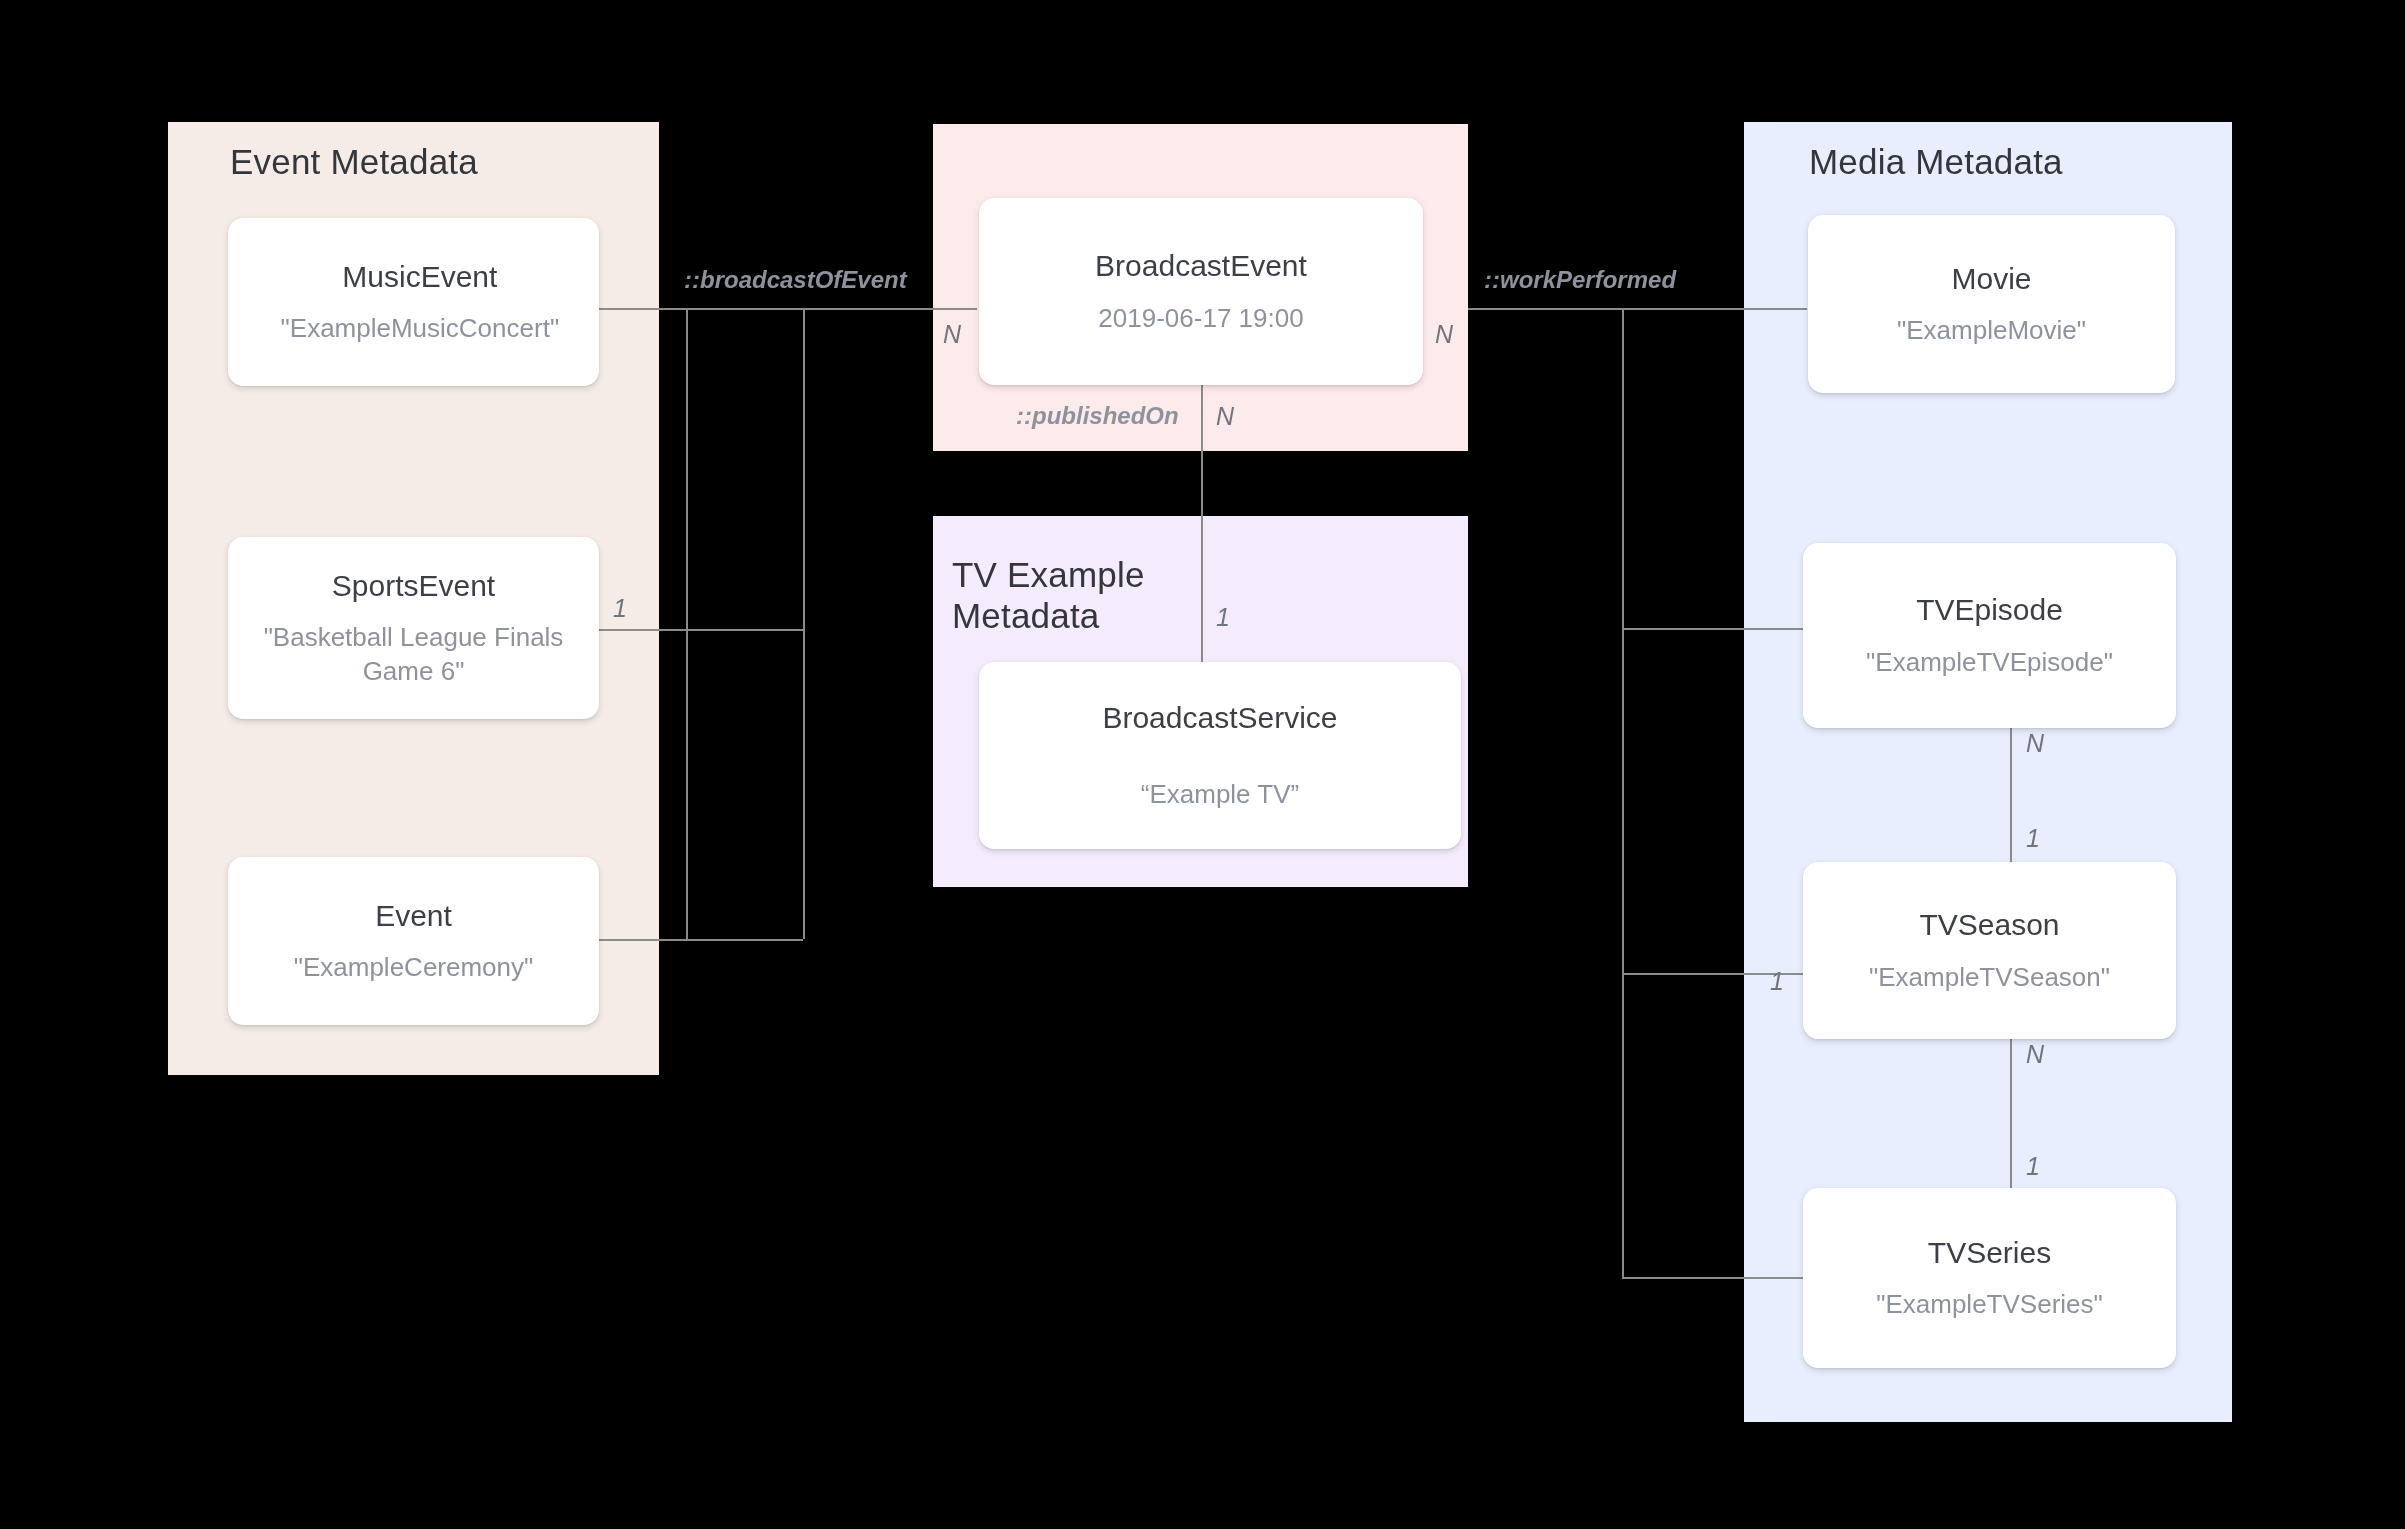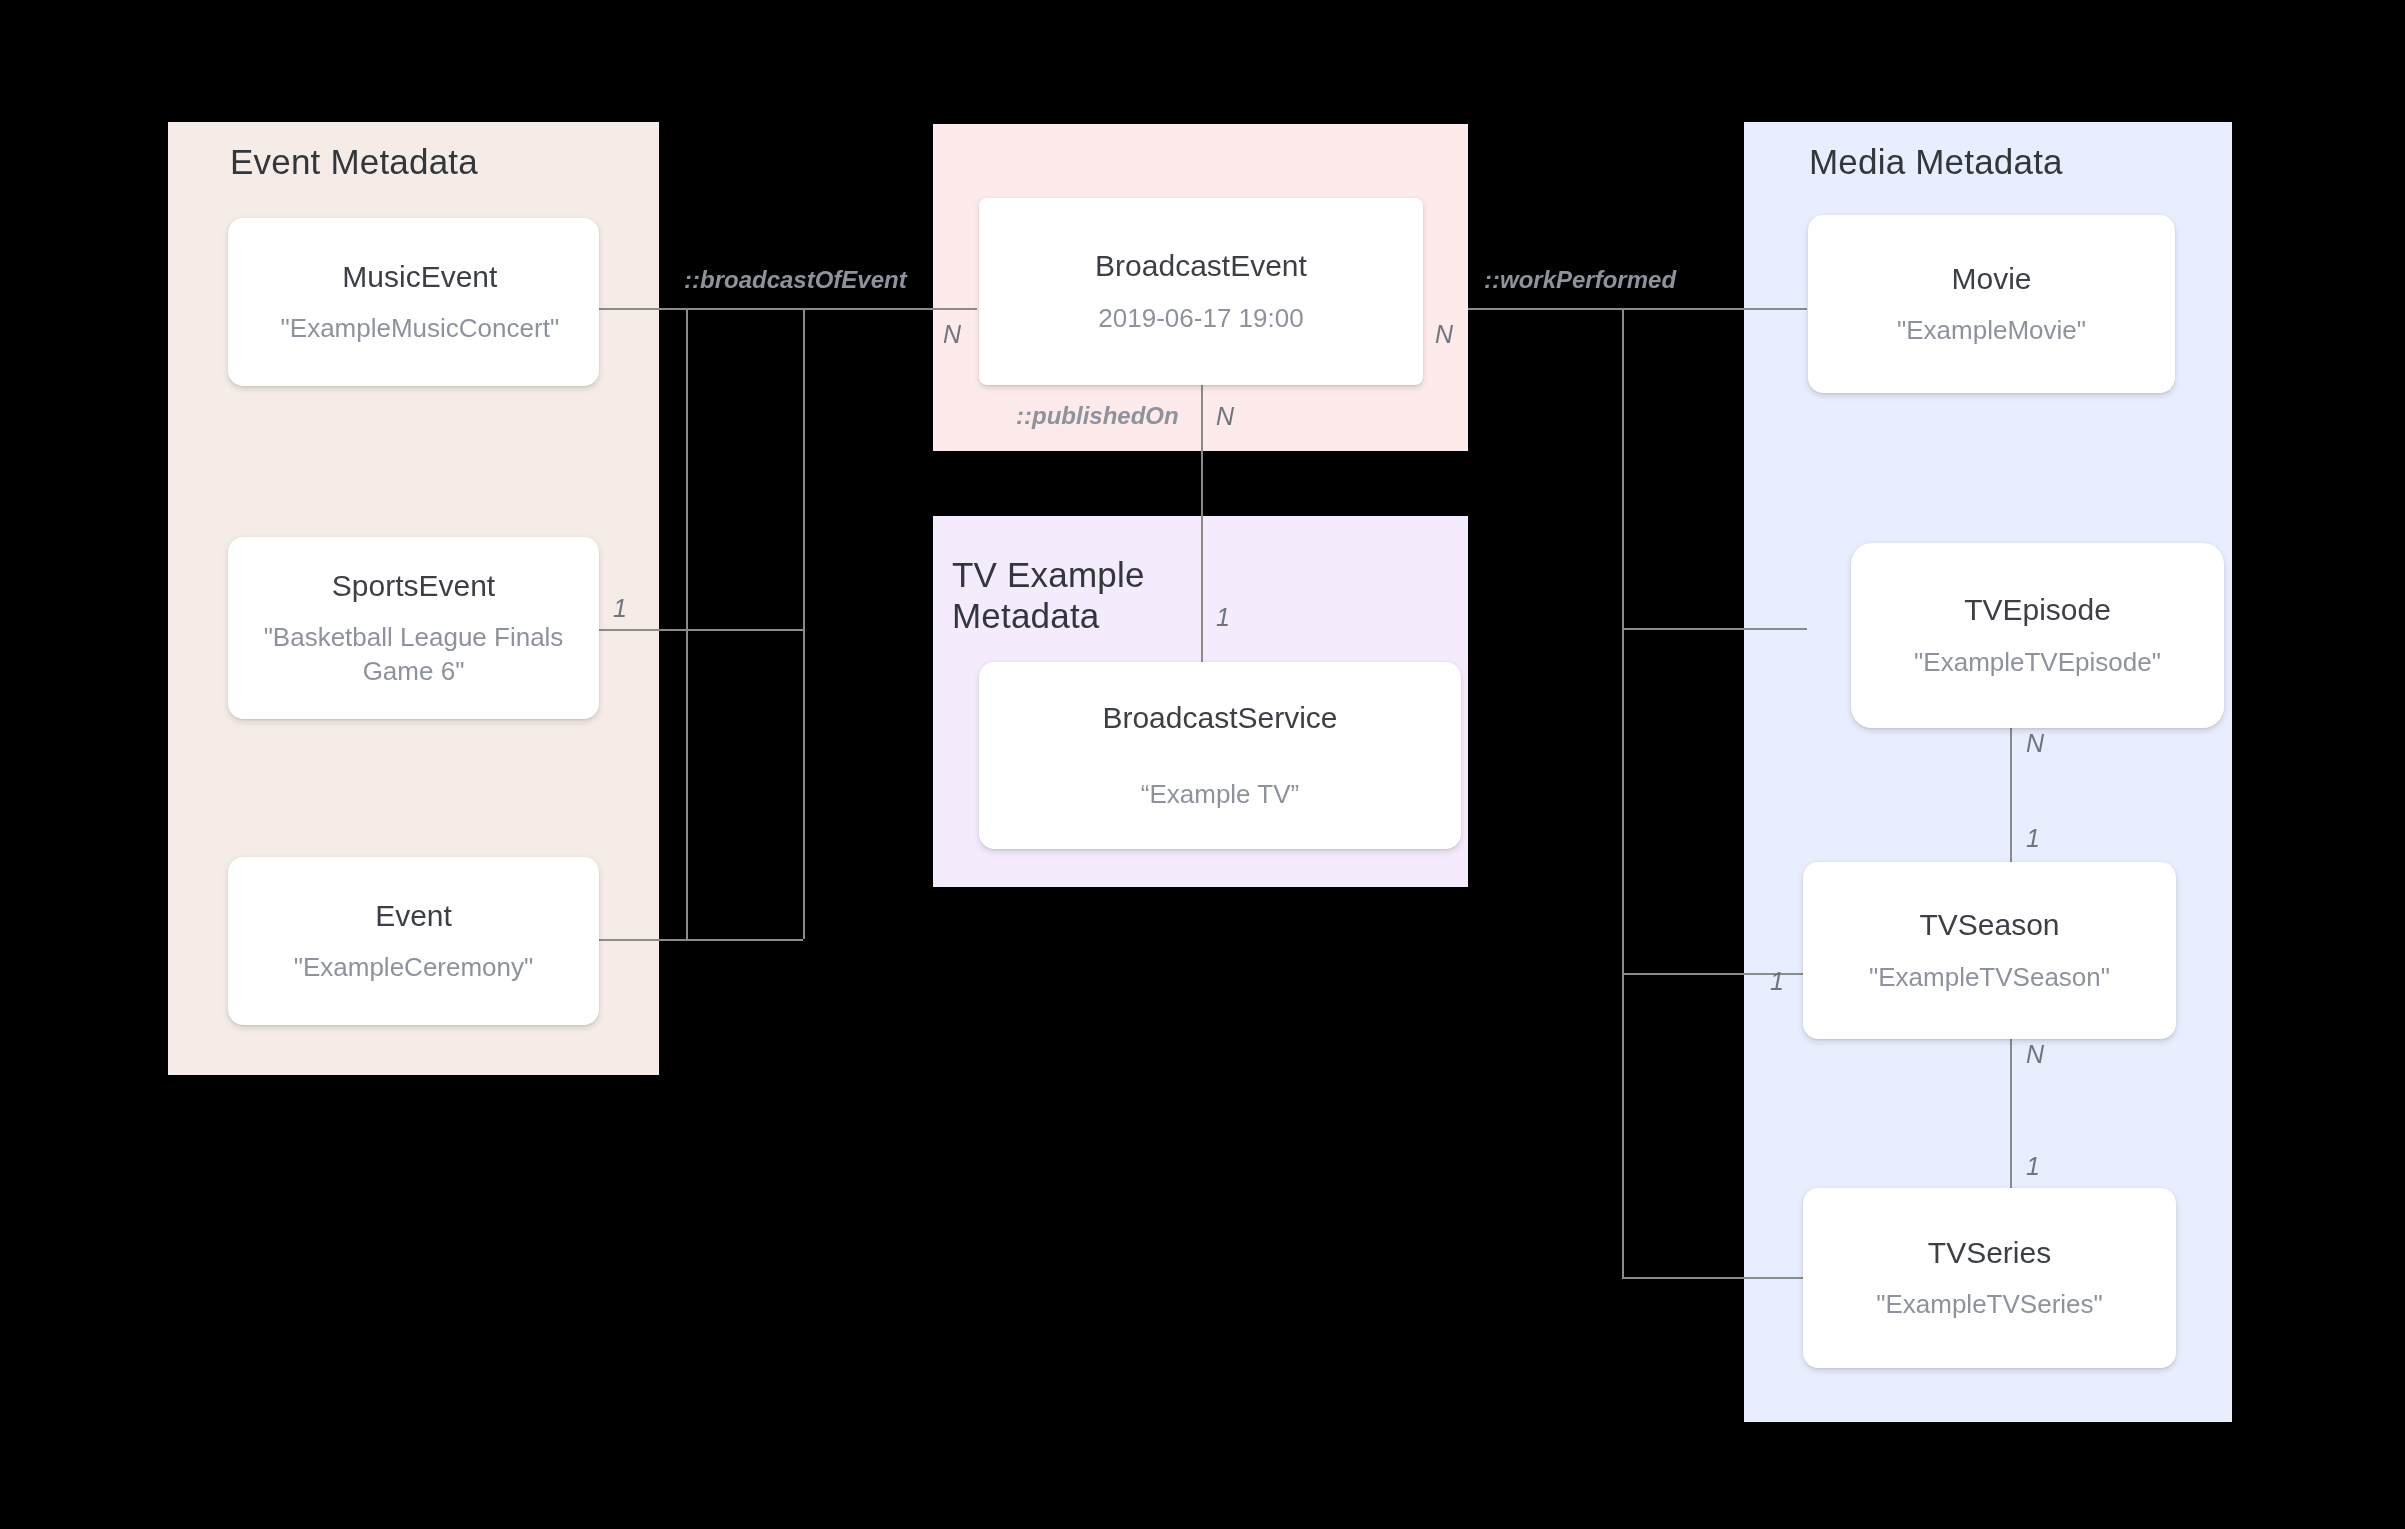--- a/index.html
+++ b/index.html
@@ -146,36 +146,36 @@
   <div class="card" style="left:228px; top:537px; width:371px; height:182px;">
     <div class="card-name">SportsEvent</div>
     <div class="card-value wrap" style="max-width:325px;">"Basketball League Finals Game 6"</div>
   </div>
 
   <div class="card" style="left:228px; top:857px; width:371px; height:168px;">
     <div class="card-name">Event</div>
     <div class="card-value">"ExampleCeremony"</div>
   </div>
 
-  <div class="card" style="left:979px; top:198px; width:444px; height:187px;border-radius:8px;">
+  <div class="card" style="left:979px; top:198px; width:444px; height:187px;">
     <div class="card-name">BroadcastEvent</div>
     <div class="card-value">2019-06-17 19:00</div>
   </div>
 
   <div class="card" style="left:979px; top:662px; width:482px; height:187px;gap:24px;">
     <div class="card-name">BroadcastService</div>
     <div class="card-value">“Example TV”</div>
   </div>
 
   <div class="card" style="left:1808px; top:215px; width:367px; height:178px;">
     <div class="card-name">Movie</div>
     <div class="card-value">"ExampleMovie"</div>
   </div>
 
-  <div class="card" style="left:1851px; top:543px; width:373px; height:185px;border-radius:21px;">
+  <div class="card" style="left:1803px; top:543px; width:373px; height:185px;">
     <div class="card-name">TVEpisode</div>
     <div class="card-value">"ExampleTVEpisode"</div>
   </div>
 
   <div class="card" style="left:1803px; top:862px; width:373px; height:177px;">
     <div class="card-name">TVSeason</div>
     <div class="card-value">"ExampleTVSeason"</div>
   </div>
 
   <div class="card" style="left:1803px; top:1188px; width:373px; height:180px;justify-content:center;">

